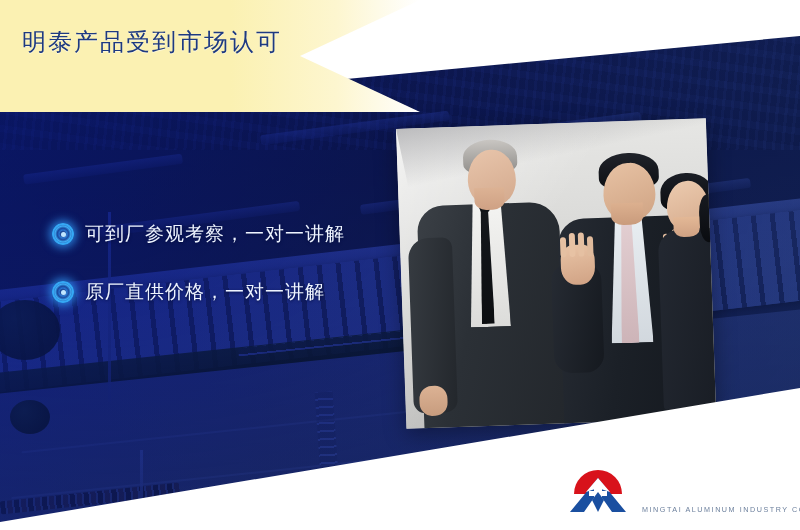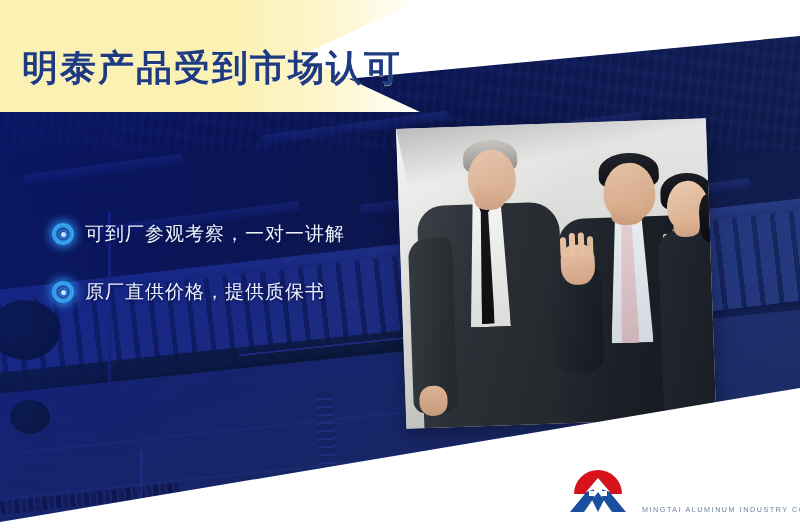--- a/index.html
+++ b/index.html
@@ -121,22 +121,22 @@
     background:linear-gradient(90deg,#fbf1b2 0%,#fbf1b2 55%,#fdf6cf 80%,#ffffff 100%);
     clip-path:polygon(0 0, 420px 0, 300px 56px, 420px 112px, 0 112px);
   }
   .white-diag-top{
     position:absolute;left:0;top:0;width:800px;height:200px;
     background:#ffffff;
     clip-path:polygon(0 0, 800px 0, 800px 36px, 0 112px);
   }
 
   #title{
-    position:absolute;left:22px;top:44px;
-    font-size:36px;font-weight:bold;letter-spacing:2px;
+    position:absolute;left:22px;top:26px;
+    font-size:24px;font-weight:normal;letter-spacing:2px;
     color:#1e3a80;
     white-space:nowrap;
     text-shadow:0 1px 0 rgba(255,255,255,.5);
   }
 
   
   .bullets{position:absolute;left:52px;top:205px;width:380px;}
   .bullet{
     display:flex;align-items:center;
     height:58px;
@@ -353,21 +353,21 @@
       <span class="b-text">可到厂参观考察，一对一讲解</span>
     </div>
 
 
 
     <div class="bullet">
       <span class="b-icon">
         <span class="ring"></span>
           <span class="dot"></span>
       </span>
-      <span class="b-text">原厂直供价格，提供质保书</span>
+      <span class="b-text">原厂直供价格，一对一讲解</span>
     </div>
 
   </div>
 
   <div class="white-band"></div>
 
   <div class="logo">
     <span class="logo-mark">
       <svg viewBox="0 0 76 56" width="76" height="56" xmlns="http://www.w3.org/2000/svg">
         <path d="M14 36 A24 24 0 0 1 62 36 Z" fill="#d8121b"></path>

